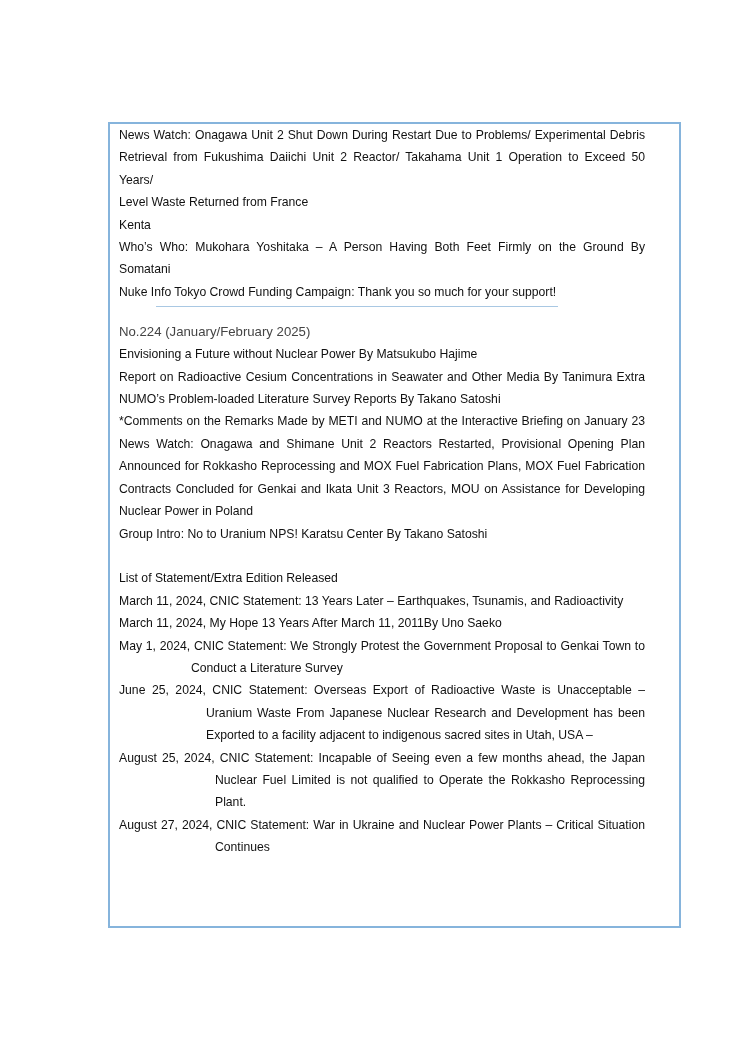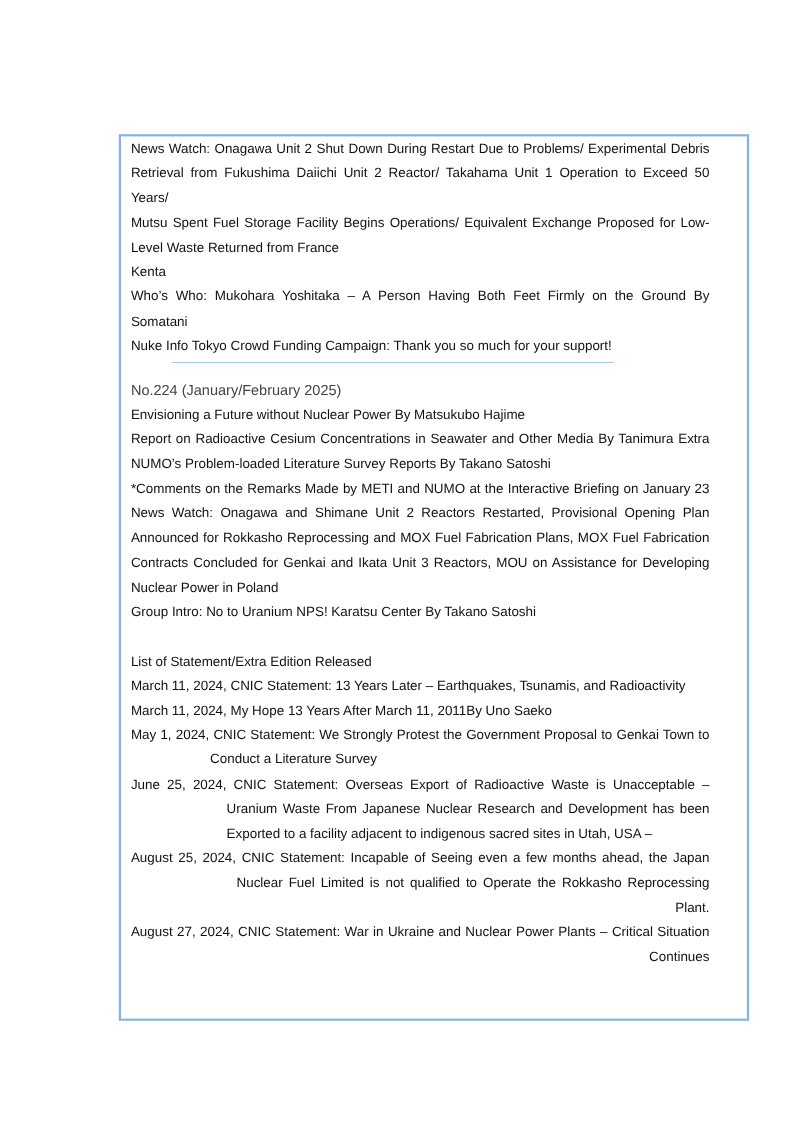--- a/index.html
+++ b/index.html
@@ -7,41 +7,40 @@
          font-family: "Liberation Sans", "DejaVu Sans", sans-serif; color: #111; }
   .box {
     position: absolute; left: 108px; top: 122px; width: 573px; height: 806px;
     border: 2px solid #86b4dc; box-sizing: border-box;
   }
   .content { position: absolute; left: 9px; top: 0; width: 526px; }
   .line { font-size: 12.2px; line-height: 22.4px; white-space: nowrap; }
   .just { text-align: justify; text-align-last: justify; white-space: normal; }
   .indent { padding-left: 85px; }
   .indent2 { padding-left: 87px; }
-  .indent3 { padding-left: 96px; text-align: right; }
+  .indent3 { padding-left: 96px; }
   .divider {
     height: 0; border-top: 1.5px solid #a9c8e3; margin: 3px 0 0 37px; width: 402px;
   }
   .issue {
     text-align: left; font-size: 13.2px; color: #444; line-height: 22px; margin-top: 14px;
   }
   .blank { height: 22.4px; }
 </style>
 </head>
 <body>
 
 <div class="box">
   <div class="content">
 
     <div style="height:0px"></div>
 
     <div>
       <div class="line just">News Watch: Onagawa Unit 2 Shut Down During Restart Due to Problems/ Experimental Debris</div>
       <div class="line just">Retrieval from Fukushima Daiichi Unit 2 Reactor/ Takahama Unit 1 Operation to Exceed 50 Years/</div>
-      <div class="line just">Mutsu Spent Fuel Storage Facility Begins Operations/ Equivalent Exchange Proposed for Low-</div>
       <div class="line">Level Waste Returned from France</div>
     </div>
     <div>
       <div class="line">Kenta</div>
       <div class="line just">Who’s Who: Mukohara Yoshitaka – A Person Having Both Feet Firmly on the Ground By Somatani</div>
     </div>
     <div>
       <div class="line">Nuke Info Tokyo Crowd Funding Campaign: Thank you so much for your support!</div>
     </div>
 

